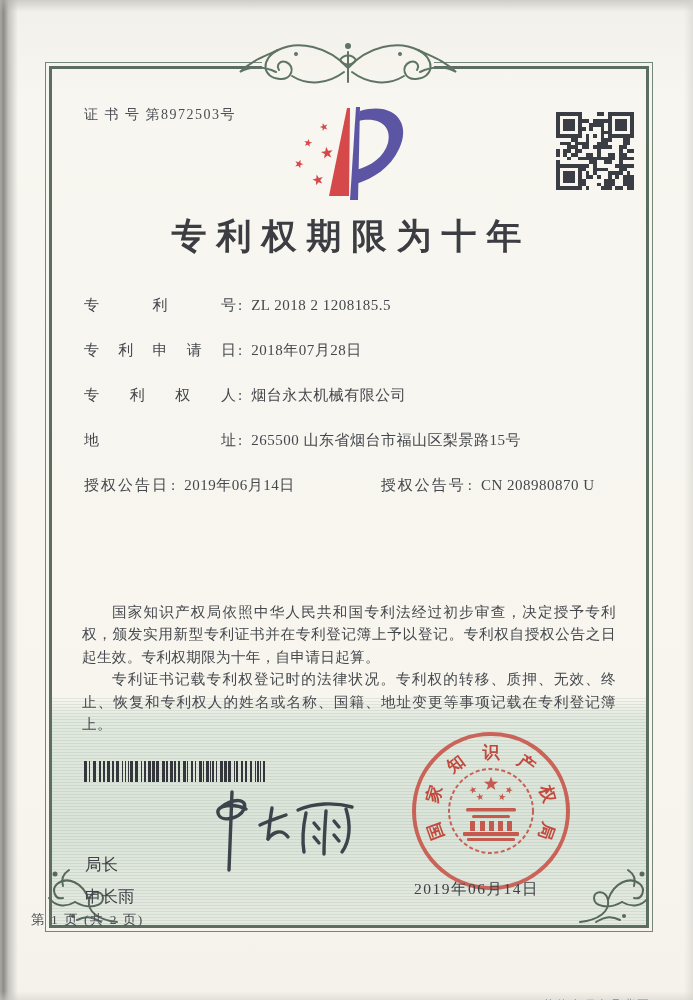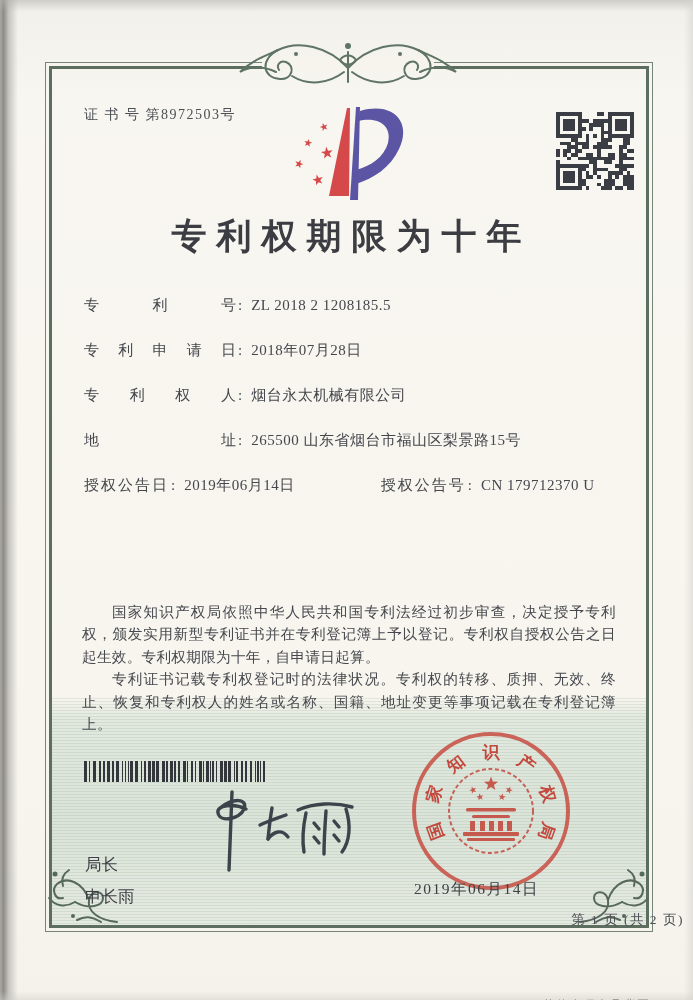--- a/index.html
+++ b/index.html
@@ -51,21 +51,21 @@
   
   .barcode{position:absolute;left:84px;top:761px;width:184px;height:21px;}
   .officer{position:absolute;left:85px;top:809px;font-size:16.5px;line-height:32px;color:#3e4146;margin-top:40px;}
   .signature{position:absolute;left:190px;top:784px;width:172px;height:94px;}
   .seal{position:absolute;left:412px;top:732px;width:158px;height:158px;}
   .seal-ring{position:absolute;inset:0;border:4px solid rgba(197,68,56,.8);border-radius:50%;}
   .seal-text span{position:absolute;left:50%;top:50%;font-size:17px;font-weight:700;
      color:rgba(192,60,48,.92);font-family:"Liberation Serif","DejaVu Serif",serif;}
   .emblem{position:absolute;left:50%;top:50%;transform:translate(-50%,-50%);width:90px;height:90px;opacity:.92;}
   .seal-date{position:absolute;left:414px;top:879px;font-size:15.5px;letter-spacing:1.5px;color:#3d4045;}
-  .page-info{position:absolute;left:31px;width:653px;top:911px;text-align:right;
+  .page-info{position:absolute;left:31px;width:653px;top:911px;text-align:left;
      font-size:13.5px;letter-spacing:1.5px;color:#4a4d52;}
   .back-note{position:absolute;left:45px;width:606px;top:953px;text-align:right;
      font-size:11px;letter-spacing:2.5px;color:#45484d;margin-top:44px;}
 </style>
 </head>
 <body>
 
 <div class="stage">
   <div class="page">
 
@@ -390,21 +390,21 @@
         <span class="flabel">专利权人</span><span class="fcolon">:</span><span class="fvalue">烟台永太机械有限公司</span>
       </div>
       <div class="frow">
         <span class="flabel">地址</span><span class="fcolon">:</span><span class="fvalue">265500 山东省烟台市福山区梨景路15号</span>
       </div>
       <div class="frow">
         <span class="g1">
           <span class="glabel">授权公告日</span><span class="fcolon">:</span><span class="fvalue">2019年06月14日</span>
         </span>
         <span>
-          <span class="glabel">授权公告号</span><span class="fcolon">:</span><span class="fvalue">CN 179712370 U</span>
+          <span class="glabel">授权公告号</span><span class="fcolon">:</span><span class="fvalue">CN 208980870 U</span>
         </span>
       </div>
     </div>
 
     <div class="paras">
       <p>国家知识产权局依照中华人民共和国专利法经过初步审查，决定授予专利权，颁发实用新型专利证书并在专利登记簿上予以登记。专利权自授权公告之日起生效。专利权期限为十年，自申请日起算。</p>
       <p>专利证书记载专利权登记时的法律状况。专利权的转移、质押、无效、终止、恢复和专利权人的姓名或名称、国籍、地址变更等事项记载在专利登记簿上。</p>
     </div>
 
     <svg class="barcode" id="barcode" viewBox="0 0 184 21" preserveAspectRatio="none">

